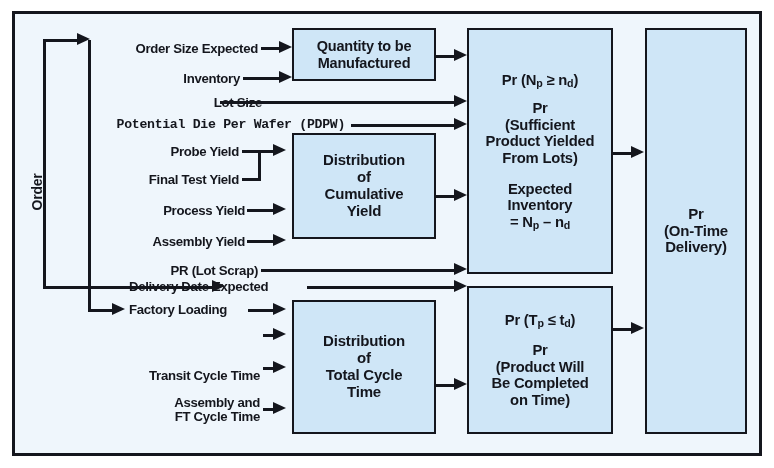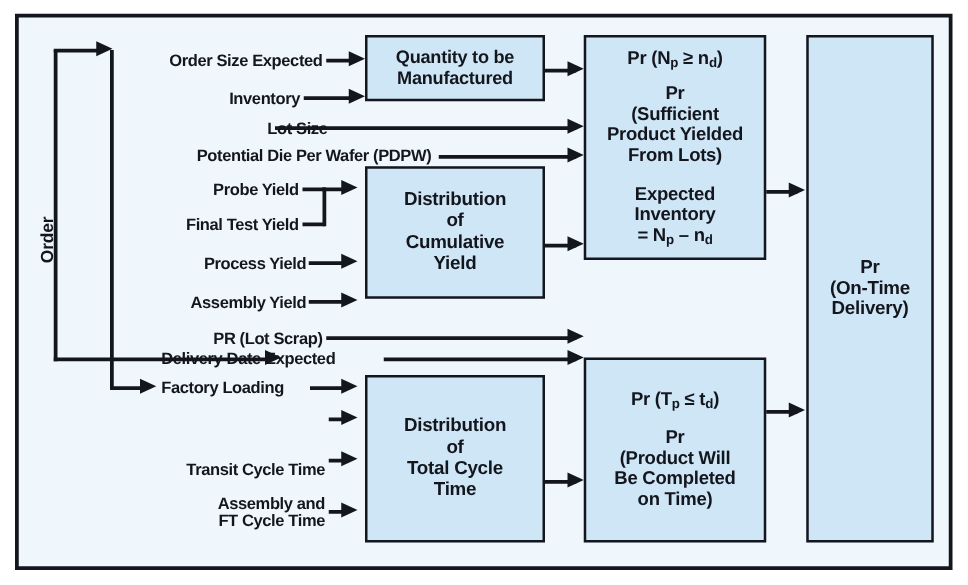--- a/index.html
+++ b/index.html
@@ -83,21 +83,21 @@
     <div class="hline" style="left:28px;top:272px;width:173px;"></div>
     <div class="arrow" style="left:197px;top:266px;"></div>
 
     <div class="vline" style="left:73px;top:26px;height:272px;"></div>
     <div class="hline" style="left:73px;top:295px;width:28px;"></div>
     <div class="arrow" style="left:97px;top:289px;"></div>
 
     <div class="lbl r" style="left:0px;top:28px;width:243px;">Order Size Expected</div>
     <div class="lbl r" style="left:0px;top:58px;width:225px;">Inventory</div>
     <div class="lbl r" style="left:0px;top:82px;width:202px;margin-left:45px;">Lot Size</div>
-    <div class="lbl r" style="left:0px;top:104px;width:330px;">Potential Die Per Wafer (PDPW)</div>
+    <div class="lbl r" style="left:0px;top:104px;width:330px;font-family:Liberation Mono, monospace;">Potential Die Per Wafer (PDPW)</div>
     <div class="lbl r" style="left:0px;top:131px;width:224px;">Probe Yield</div>
     <div class="lbl r" style="left:0px;top:159px;width:224px;">Final Test Yield</div>
     <div class="lbl r" style="left:0px;top:190px;width:230px;">Process Yield</div>
     <div class="lbl r" style="left:0px;top:221px;width:230px;">Assembly Yield</div>
     <div class="lbl r" style="left:0px;top:250px;width:243px;">PR (Lot Scrap)</div>
     <div class="lbl" style="left:114px;top:266px;">Delivery Date Expected</div>
     <div class="lbl" style="left:114px;top:289px;">Factory Loading</div>
     <div class="lbl c" style="left:0px;top:341px;width:245px;text-align:right;">
       <br>
       <span>Transit Cycle Time</span>
@@ -176,21 +176,21 @@
 
     <div class="hline" style="left:421px;top:41px;width:25px;"></div>
     <div class="arrow" style="left:439px;top:35px;"></div>
 
     <div class="hline" style="left:421px;top:181px;width:25px;"></div>
     <div class="arrow" style="left:439px;top:175px;"></div>
 
     <div class="hline" style="left:421px;top:370px;width:25px;"></div>
     <div class="arrow" style="left:439px;top:364px;"></div>
 
-    <div class="box" style="left:452px;top:14px;width:146px;height:180px;font-size:14.8px;">
+    <div class="box" style="left:452px;top:14px;width:146px;height:246px;font-size:14.8px;">
       <div class="inner">
         <div style="margin-bottom:12px;">
           <span>Pr (N</span><sub>p</sub><span> ≥ n</span><sub>d</sub><span>)</span>
         </div>
         <div style="margin-bottom:14px;">
           <span>Pr</span><br>
           <span>(Sufficient</span><br>
           <span>Product Yielded</span><br>
           <span>From Lots)</span>
         </div>

